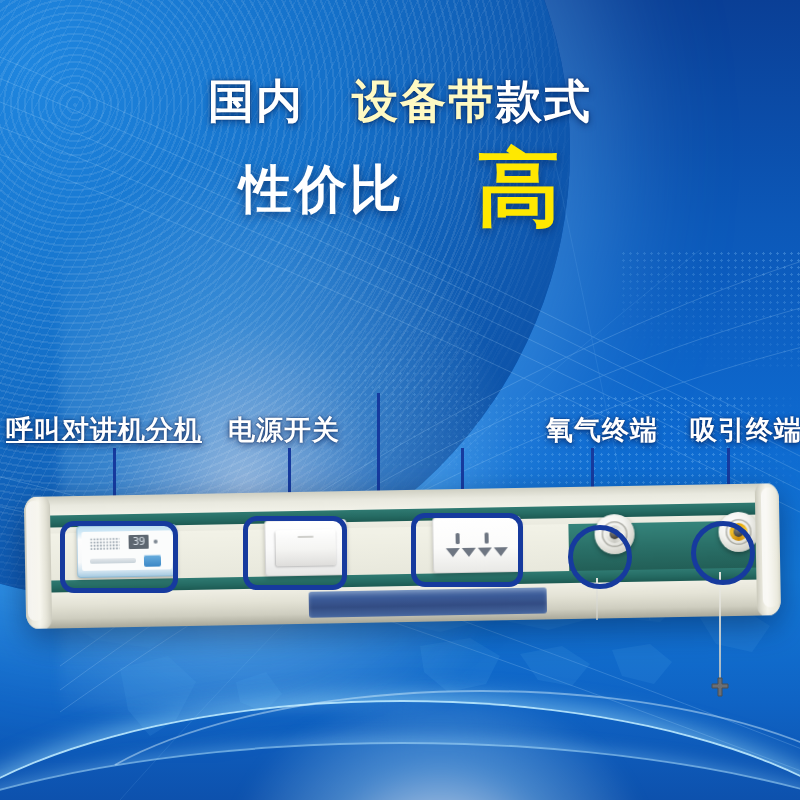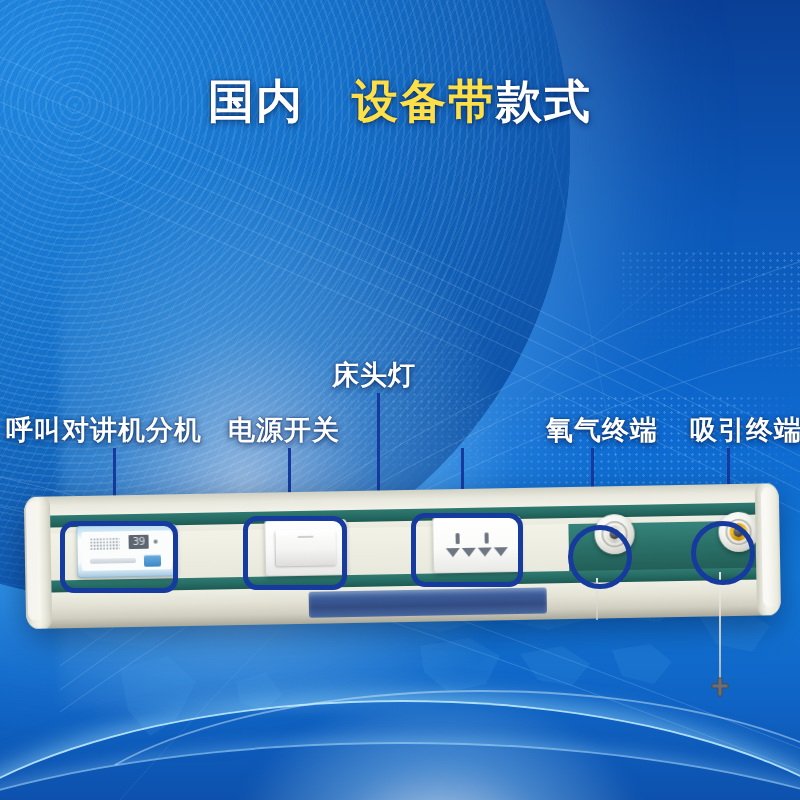--- a/index.html
+++ b/index.html
@@ -114,21 +114,21 @@
   }
   .title-line1 {
     font-size: 46px;
     font-weight: 700;
     letter-spacing: 2px;
     line-height: 1;
     color: #ffffff;
     text-shadow: 0 2px 7px rgba(0,28,80,.65), 0 0 2px rgba(0,30,90,.9);
     white-space: nowrap;
   }
-  .title-line1 .hl { color: #fde047; padding-left: 48px; }
+  .title-line1 .hl { color: #fef9c3; padding-left: 48px; }
 
   .title-line2 {
     margin-top: 22px;
     font-size: 52px;
     font-weight: 700;
     line-height: 1;
     color: #ffffff;
     letter-spacing: 3px;
     text-shadow: 0 3px 9px rgba(0,28,80,.65);
     white-space: nowrap;
@@ -405,32 +405,32 @@
     </g>
   </svg>
 
   <div class="arc arc-b"></div>
   <div class="arc arc-a"></div>
   <div class="arc arc-c"></div>
   <div class="bottom-glow"></div>
 
   <div class="headline">
     <div class="title-line1"><span>国内</span><span class="hl">设备带</span><span>款式</span></div>
+    <div class="title-line2"><span>性价比</span><span class="big">高</span></div>
   </div>
 
   <div class="leader" style="left:113px; top:448px; height:82px;"></div>
   <div class="leader" style="left:288px; top:448px; height:80px;"></div>
   <div class="leader" style="left:377px; top:393px; height:212px;"></div>
   <div class="leader" style="left:461px; top:448px; height:78px;"></div>
   <div class="leader" style="left:591px; top:448px; height:86px;"></div>
   <div class="leader" style="left:727px; top:448px; height:82px;"></div>
 
-  <div class="callout" style="left:6px;   top:412px;">呼叫对讲机分机</div>
+  <div class="callout" style="left:6px;   top:412px;text-decoration:underline;">呼叫对讲机分机</div>
   <div class="callout" style="left:228px; top:412px;text-align:right;">电源开关</div>
-  <div class="callout" style="left:332px; top:357px;">床头灯</div>
   <div class="callout" style="left:546px; top:412px;">氧气终端</div>
   <div class="callout" style="left:690px; top:412px;">吸引终端</div>
 
   <div class="panel-wrap">
     <div class="panel">
 
       <div class="stripe-top"></div>
 
       <div class="stripe-mid">
         <div class="green-right"></div>

